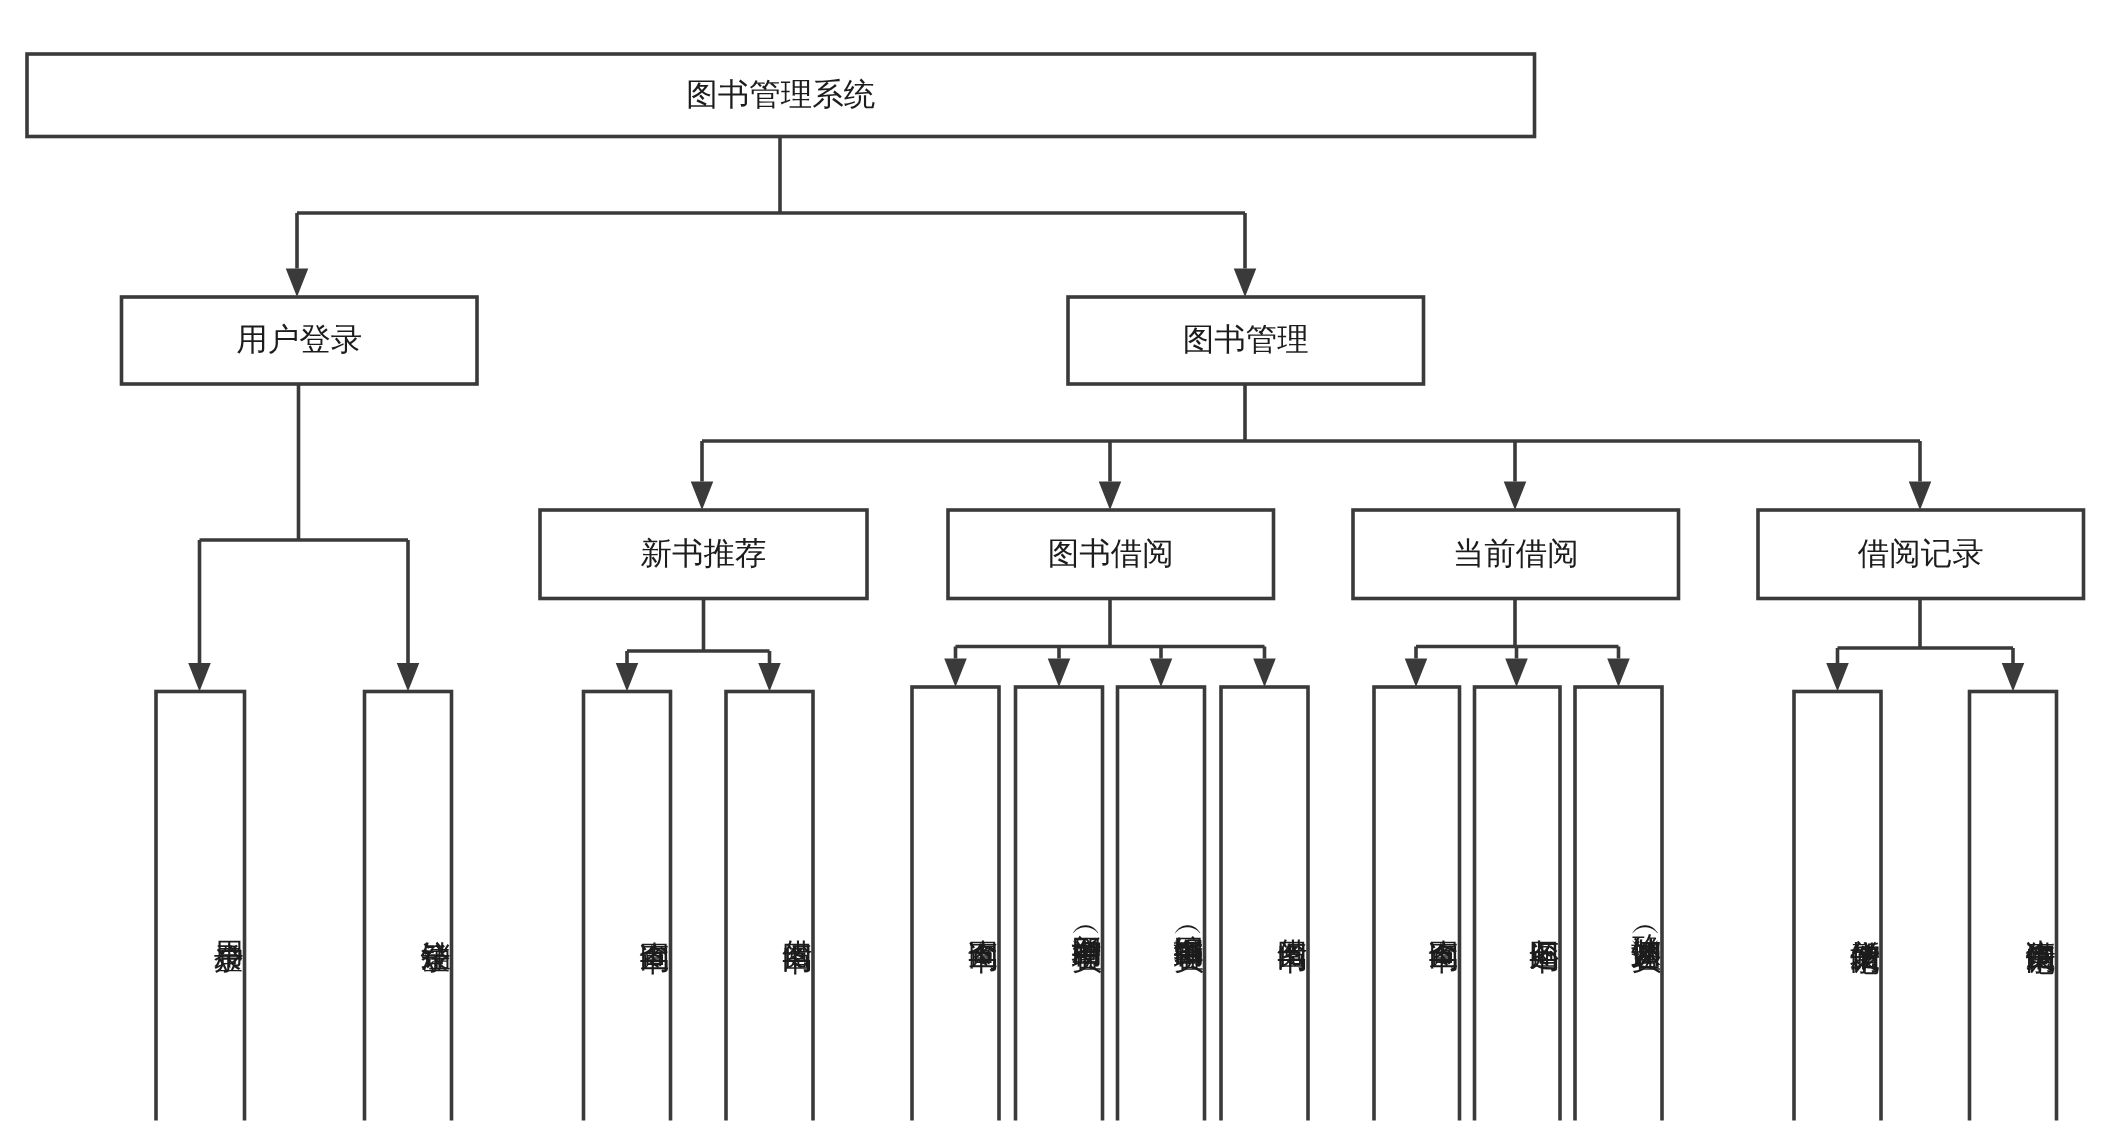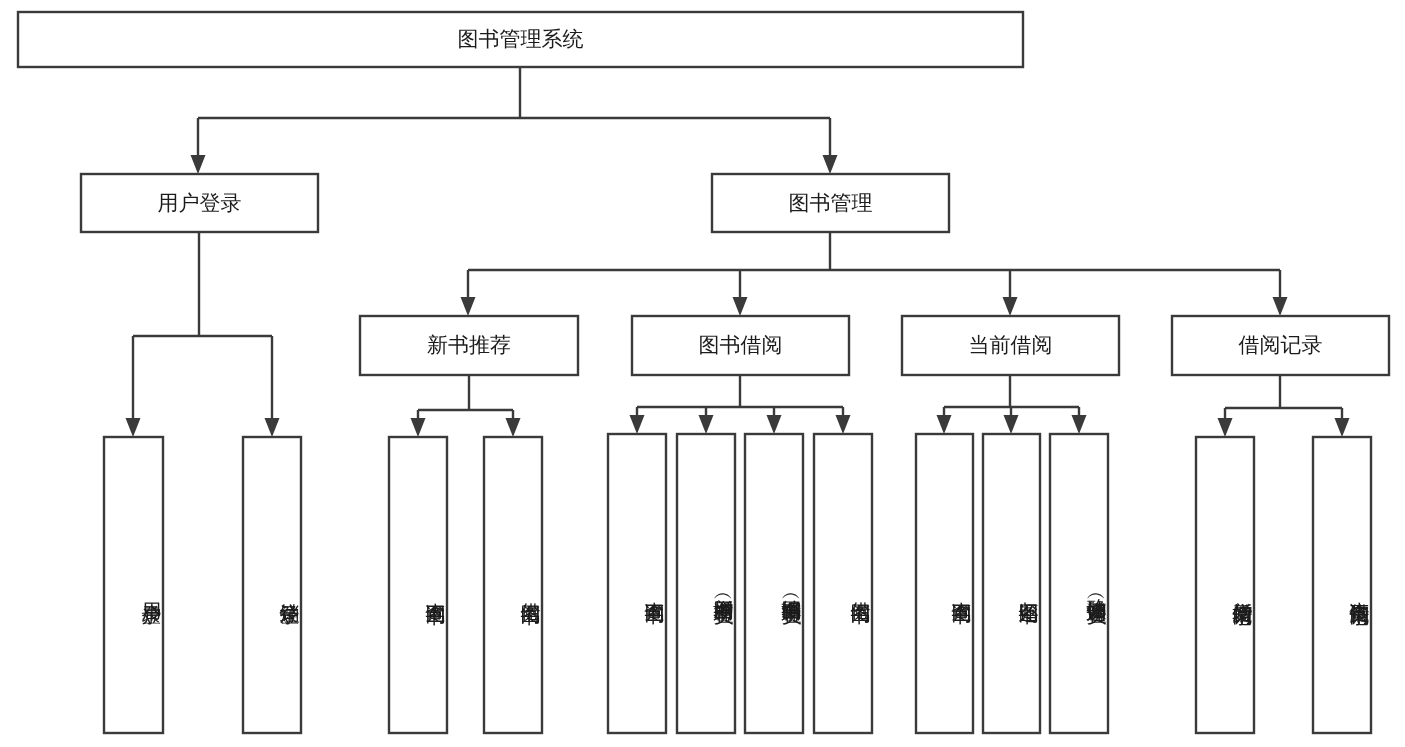--- a/index.html
+++ b/index.html
@@ -11,20 +11,21 @@
     width: 1405px;
     height: 747px;
     font-family: "Liberation Sans", "DejaVu Sans", sans-serif;
     overflow: hidden;
     position: relative;
   }
   #diagram-root {
     position: relative;
     width: 1405px;
     height: 525px;
+    margin-top: 24px;
   }
   svg.diagram {
     position: absolute;
     left: 0;
     top: 0;
     width: 1405px;
     height: 747px;
   }
   .node-box {
     fill: #ffffff;

